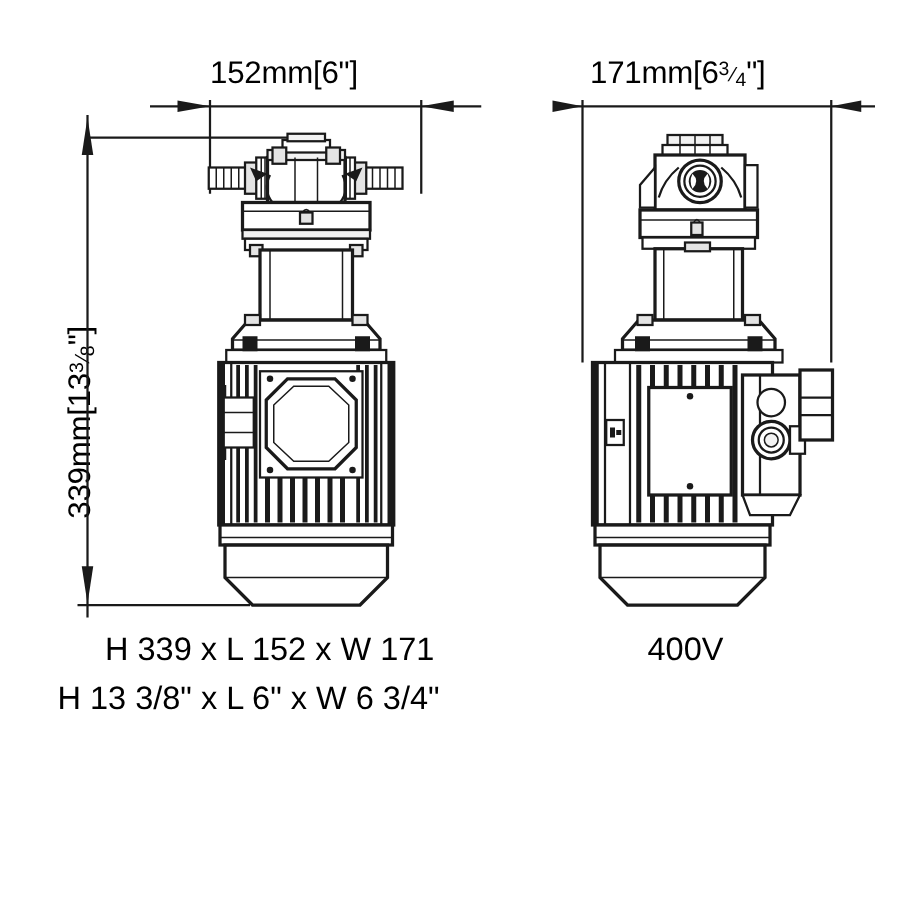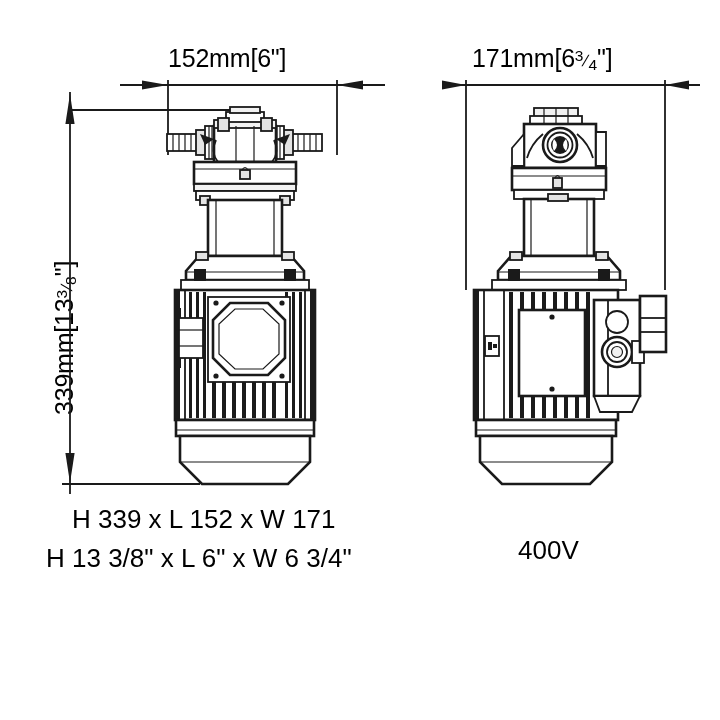--- a/index.html
+++ b/index.html
@@ -67,23 +67,23 @@
   <div class="dimtext" style="left:472px;top:46px;">
     <span>171mm</span><span class="brk">[</span><span>6</span><span class="frac"><span class="n">3</span><span class="s">/</span><span class="d">4</span></span><span>"</span><span class="brk">]</span>
   </div>
 
   <div class="vert-wrap" style="left:52px;top:415px;transform:rotate(-90deg);">
     <div class="dimtext">
       <span>339mm</span><span class="brk">[</span><span>13</span><span class="frac"><span class="n">3</span><span class="s">/</span><span class="d">8</span></span><span>"</span><span class="brk">]</span>
     </div>
   </div>
 
-  <div class="caption" style="left:72px;top:506px;">H 339 x L 152 x W 171</div>
+  <div class="caption" style="left:84px;top:506px;">H 339 x L 152 x W 171</div>
   <div class="caption" style="left:46px;top:545px;">H 13 3/8" x L 6" x W 6 3/4"</div>
-  <div class="caption" style="left:518px;top:506px;margin-top:31px;">400V</div>
+  <div class="caption" style="left:518px;top:506px;">400V</div>
 
   <svg width="720" height="720" viewBox="0 0 720 720">
 
     <g>
 
       <line class="ln med" x1="168" y1="80" x2="168" y2="155"></line>
       <line class="ln med" x1="337" y1="80" x2="337" y2="155"></line>
 
       <line class="ln med" x1="120" y1="85" x2="385" y2="85"></line>
 

